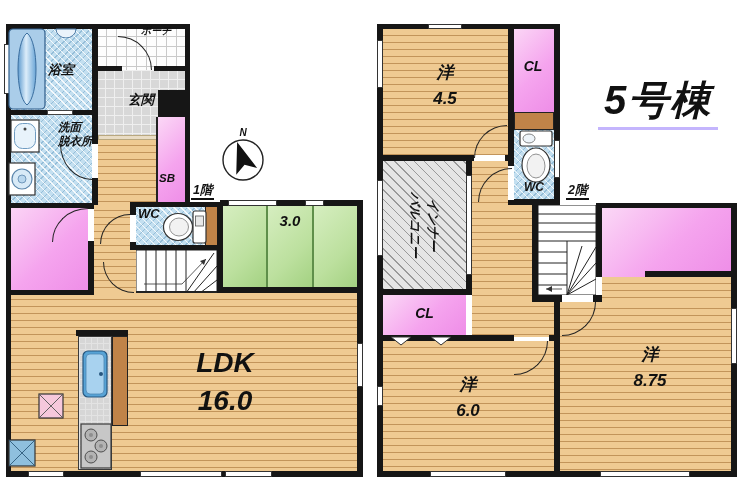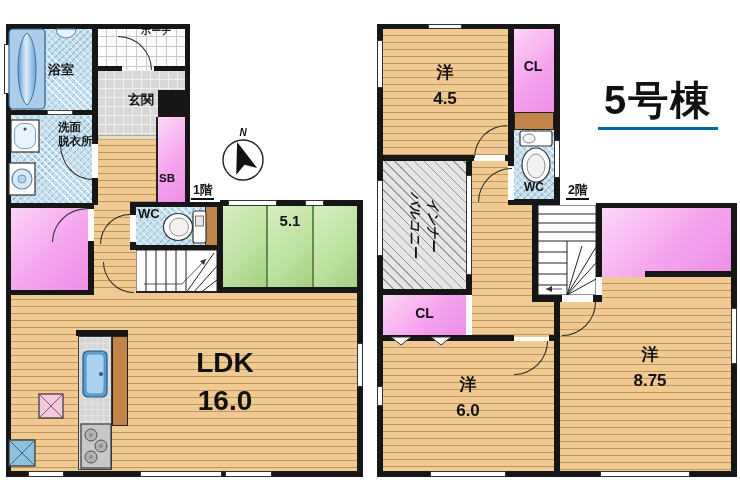--- a/index.html
+++ b/index.html
@@ -31,24 +31,24 @@
   .win{position:absolute;background:#fff;border:1px solid #333;box-sizing:border-box;}
   .open{position:absolute;background:#fff;}
   .thin{position:absolute;background:#222;}
   
   .arc{position:absolute;box-sizing:border-box;border:0 solid #222;background:transparent;}
   .arc.tl{border-top-width:1.6px;border-left-width:1.6px;border-top-left-radius:100%;}
   .arc.tr{border-top-width:1.6px;border-right-width:1.6px;border-top-right-radius:100%;}
   .arc.bl{border-bottom-width:1.6px;border-left-width:1.6px;border-bottom-left-radius:100%;}
   .arc.br{border-bottom-width:1.6px;border-right-width:1.6px;border-bottom-right-radius:100%;}
   
-  .lbl{position:absolute;font-weight:bold;color:#111;white-space:nowrap;line-height:1.2;}
+  .lbl{position:absolute;font-style:italic;font-weight:bold;color:#111;white-space:nowrap;line-height:1.2;}
   .ctr{display:flex;flex-direction:column;align-items:center;justify-content:center;text-align:center;}
   .floorlbl{border-bottom:2px solid #111;padding:0 2px 0 2px;}
-  #title{font-size:40px;letter-spacing:2px;border-bottom:3px solid #0369a1;padding:0 6px 3px 6px;}
+  #title{font-size:40px;letter-spacing:2px;border-bottom:3px solid #c4b5fd;padding:0 6px 3px 6px;}
 </style>
 </head>
 <body>
 
 <div id="stage">
 
   <div class="abs bluecheck" style="left:8px;top:26px;width:86px;height:86px;"></div>
   <div class="abs bluecheck" style="left:8px;top:112px;width:86px;height:92px;"></div>
   <div class="abs pinkroom" style="left:8px;top:204px;width:82px;height:88px;"></div>
   <div class="abs whitetile" style="left:96px;top:26px;width:91px;height:44px;"></div>
@@ -258,21 +258,21 @@
   <div class="lbl" style="left:141px;top:25px;font-size:10px;">ポーチ</div>
   <div class="lbl" style="left:128px;top:92px;font-size:13px;">玄関</div>
   <div class="lbl" style="left:58px;top:121px;font-size:11.5px;">
     <span style="display:block;">洗面</span>
     <span style="display:block;">脱衣所</span>
   </div>
   <div class="lbl" style="left:159px;top:172px;font-size:11.5px;">SB</div>
   <div class="lbl floorlbl" style="left:191px;top:183px;font-size:12.5px;">1階</div>
   <div class="lbl" style="left:138px;top:206px;font-size:13px;">WC</div>
   <div class="lbl ctr" style="left:223px;top:212px;width:134px;font-size:13.5px;">
-    <span style="font-size:15px;">5.1</span>
+    <span style="font-size:15px;">3.0</span>
   </div>
   <div class="lbl ctr" style="left:160px;top:344px;width:130px;font-size:28px;line-height:1.35;align-items:center;">
     <span>LDK</span>
     <span>16.0</span>
   </div>
 
   <div class="lbl ctr" style="left:385px;top:60px;width:120px;font-size:17px;line-height:1.5;">
     <span>洋</span>
     <span>4.5</span>
   </div>

